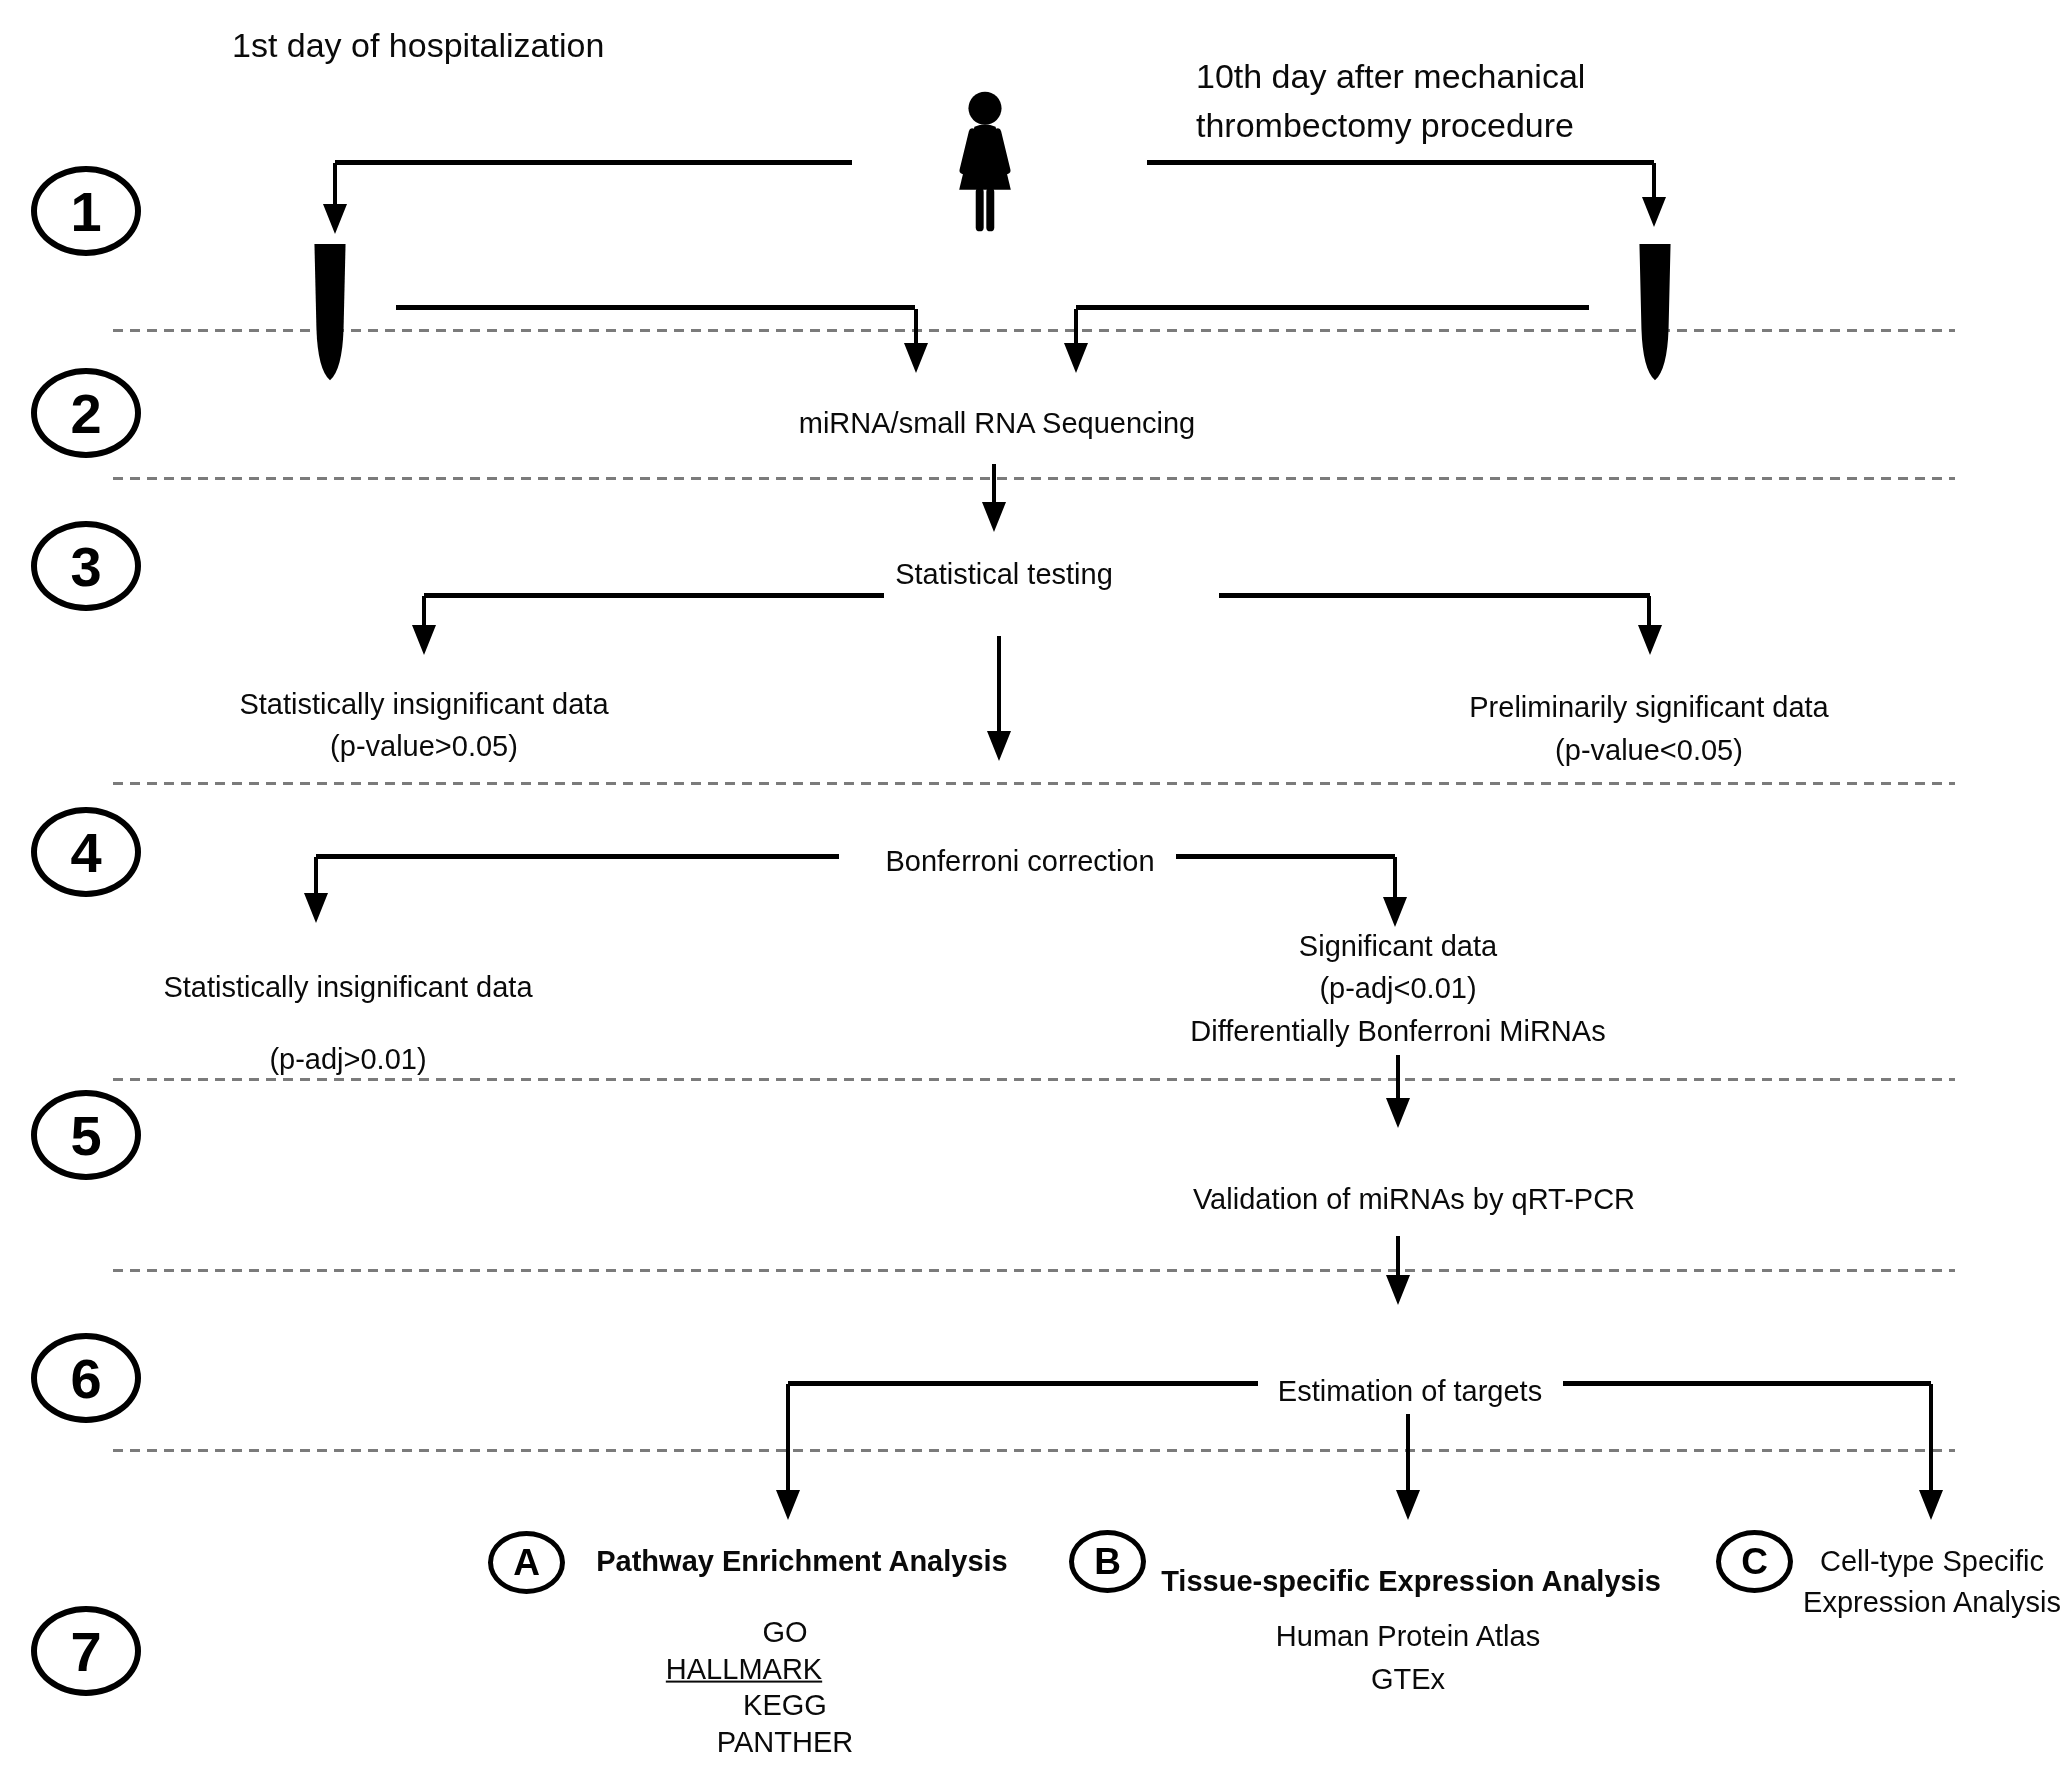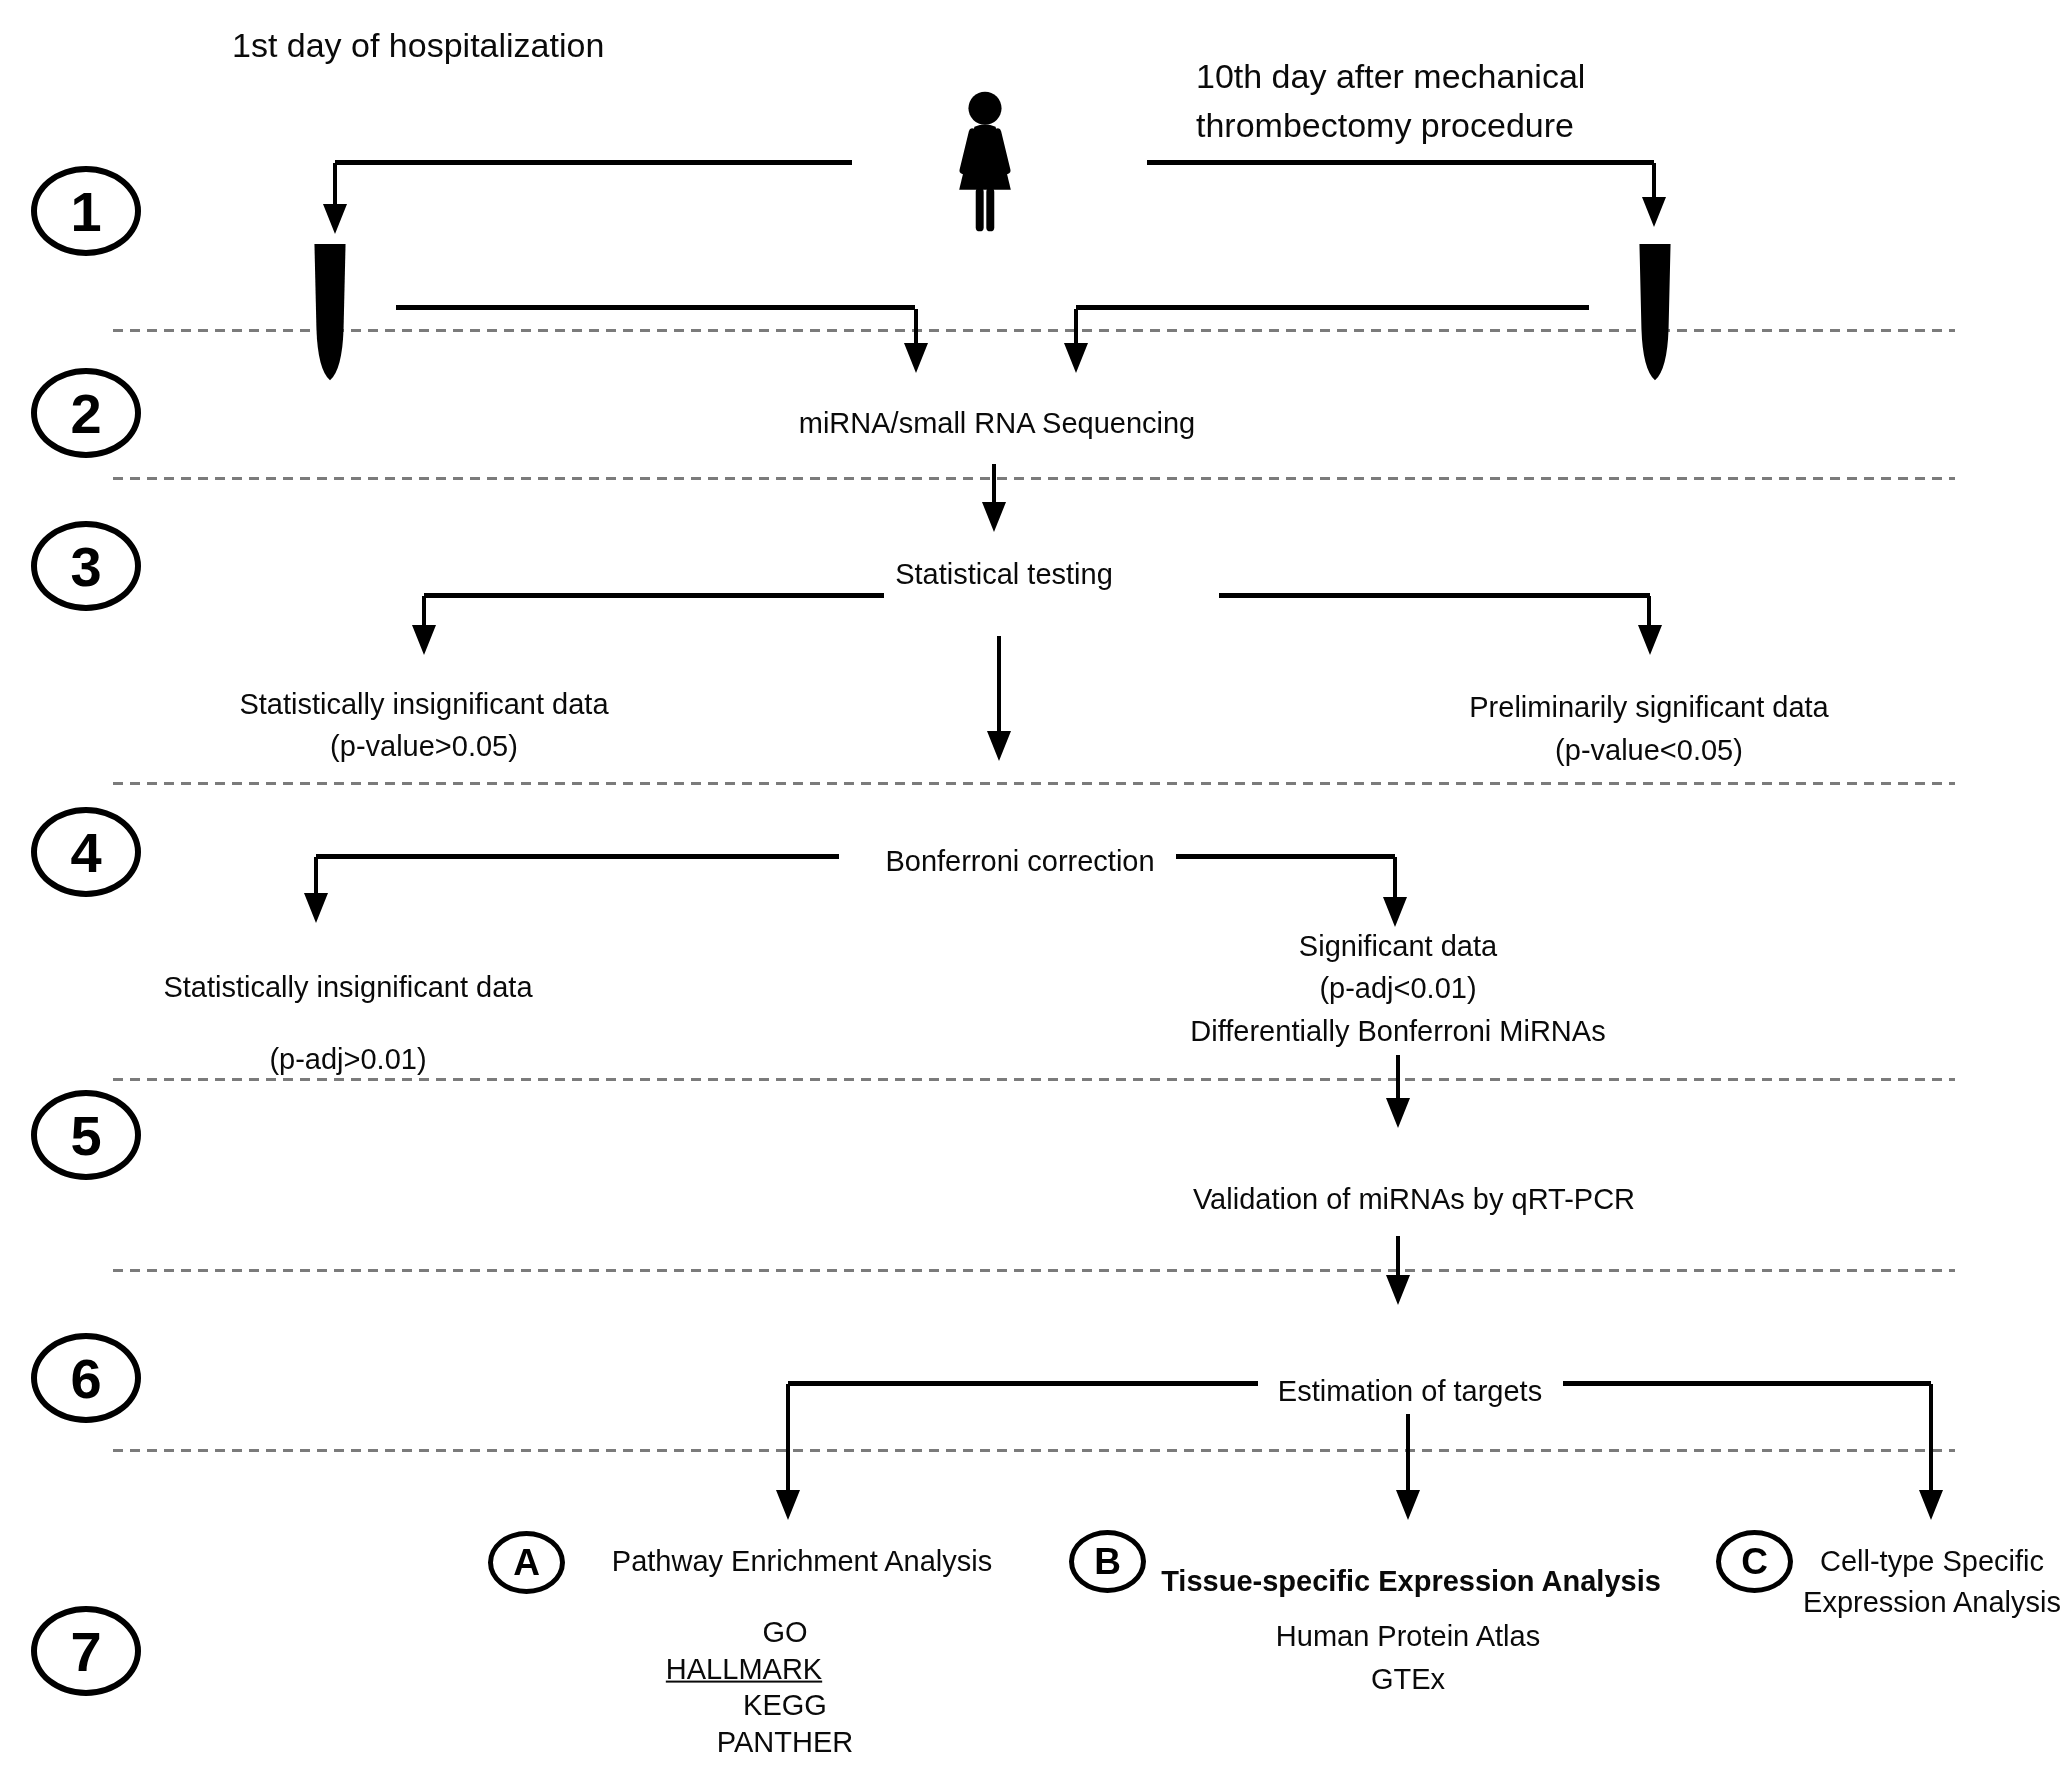--- a/index.html
+++ b/index.html
@@ -149,21 +149,21 @@
   <div class="vline" style="left:1406px;top:1414px;height:77px;"></div>
   <div class="ahead" style="left:1396px;top:1490px;"></div>
 
   <div class="hline" style="left:1563px;top:1381px;width:368px;"></div>
   <div class="vline" style="left:1929px;top:1384px;height:107px;"></div>
   <div class="ahead" style="left:1919px;top:1490px;"></div>
 
   <div class="letc" style="left:488px;top:1531px;">
       <span>A</span>
     </div>
-  <div class="lbl" style="left:802px;top:1561px;">Pathway Enrichment Analysis</div>
+  <div class="lbl" style="left:802px;top:1561px;font-weight:bold;">Pathway Enrichment Analysis</div>
   <div class="lbl" style="left:785px;top:1632px;">GO</div>
   <div class="lbl" style="left:744px;top:1669px;text-decoration:underline;">HALLMARK</div>
   <div class="lbl" style="left:785px;top:1705px;">KEGG</div>
   <div class="lbl" style="left:785px;top:1742px;">PANTHER</div>
 
   <div class="letc" style="left:1069px;top:1530px;">
       <span>B</span>
     </div>
   <div class="lbl" style="left:1411px;top:1581px;font-weight:bold;">Tissue-specific Expression Analysis</div>
   <div class="lbl" style="left:1408px;top:1636px;">Human Protein Atlas</div>

